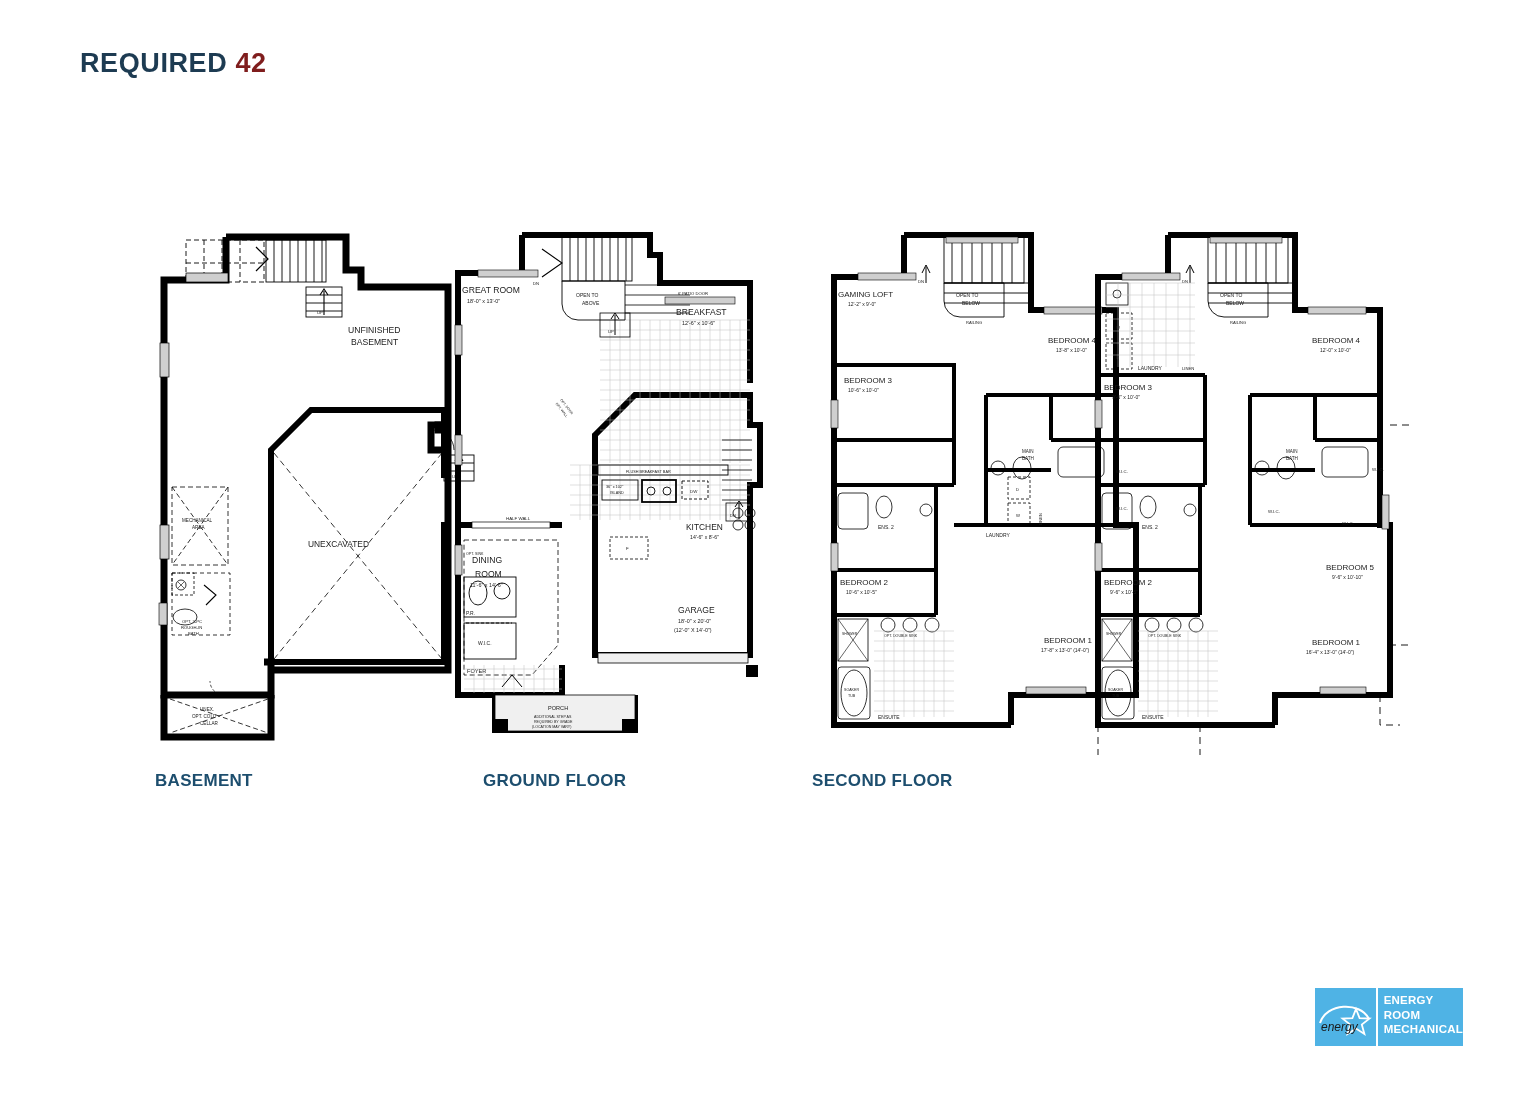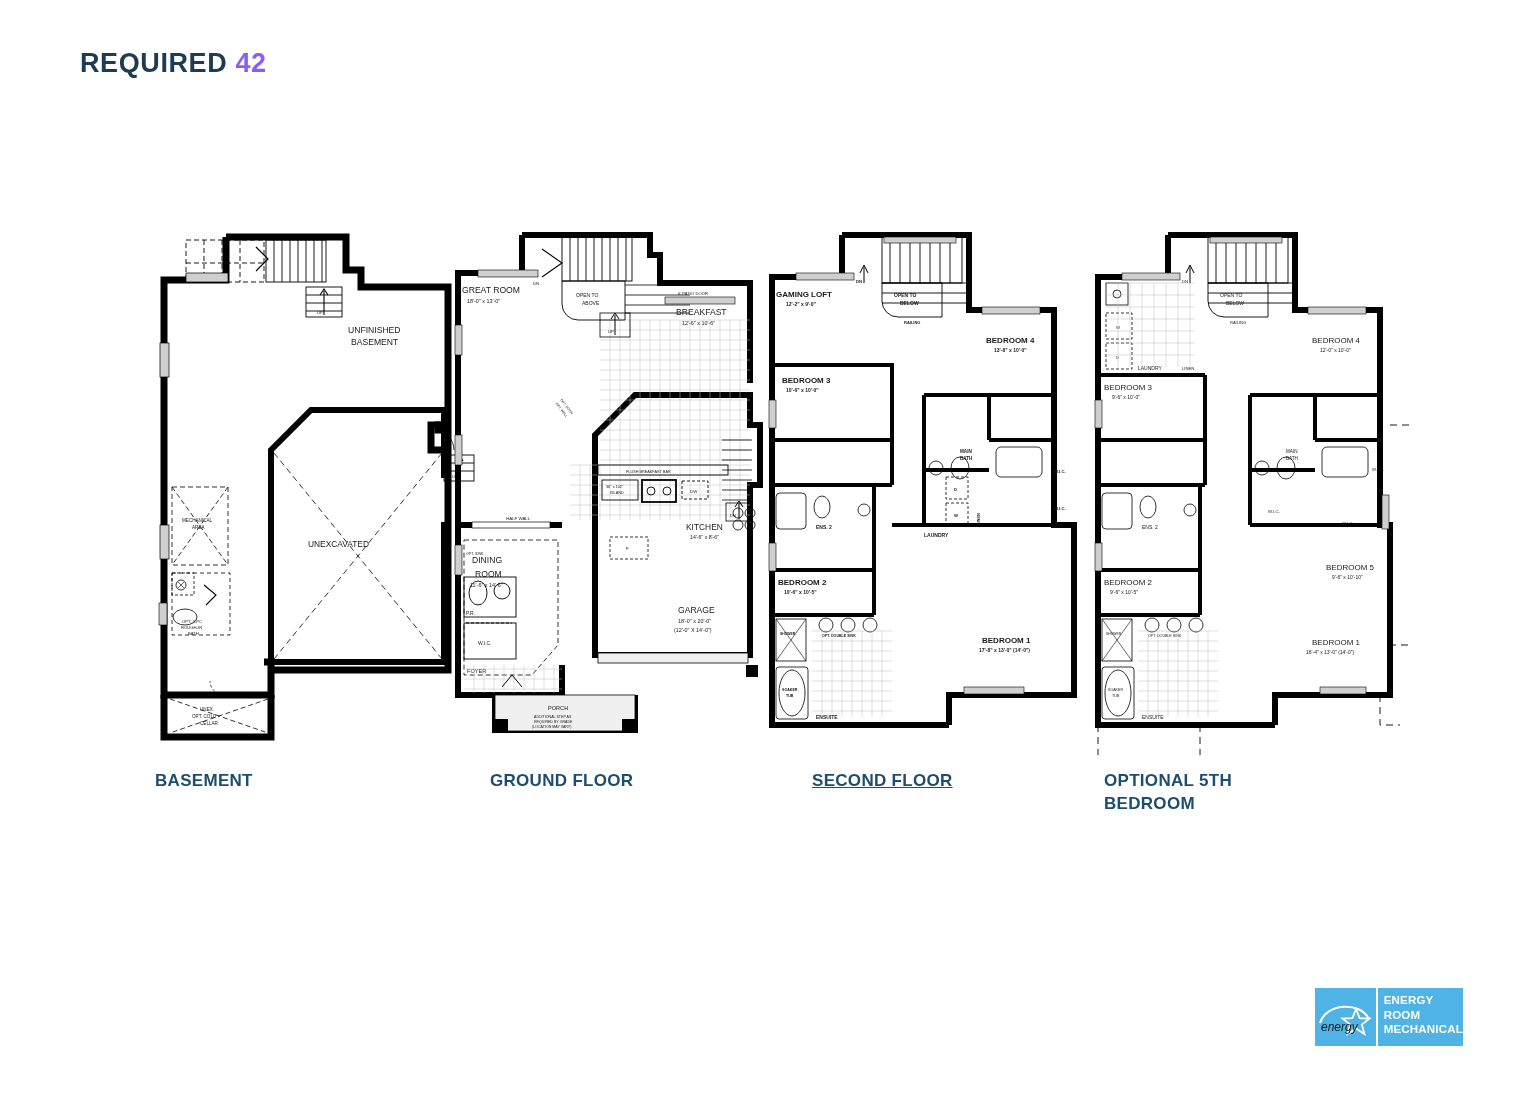--- a/index.html
+++ b/index.html
@@ -22,49 +22,49 @@
   
   #title-block {
     position: absolute;
     left: 80px;
     top: 48px;
     font-size: 27px;
     font-weight: bold;
     letter-spacing: 0.6px;
   }
   #title-block .t-name { color: #1d3b52; }
-  #title-block .t-num  { color: #8b5cf6; }
+  #title-block .t-num  { color: #7f1d1d; }
 
   
   .plan-col {
     position: absolute;
     top: 225px;
     width: 320px;
     height: 530px;
   }
   #col-basement { left: 156px; }
   #col-ground   { left: 450px; }
-  #col-second   { left: 764px; font-weight: bold; }
+  #col-second   { left: 826px; }
   #col-optional { left: 1090px; }
 
   .plan-svg { display: block; width: 320px; height: 530px; }
 
   .plan-caption {
     position: absolute;
     top: 770px;
     color: #1d4e6e;
     font-size: 17px;
     font-weight: bold;
     letter-spacing: 0.3px;
     line-height: 1.35;
     width: 230px;
   }
   #cap-basement { left: 155px; }
-  #cap-ground   { left: 483px; margin-left: 7px; }
-  #cap-second   { left: 812px; text-decoration: underline; }
+  #cap-ground   { left: 483px; }
+  #cap-second   { left: 812px; }
   #cap-optional { left: 1104px; }
 
   
   #energy-badge {
     position: absolute;
     left: 1315px;
     top: 988px;
     width: 148px;
     height: 58px;
     background: #4fb3e5;
@@ -573,24 +573,20 @@
         <rect x="5" y="175" width="7" height="28"></rect>
         <rect x="5" y="318" width="7" height="28"></rect>
         <rect x="32" y="48" width="58" height="7"></rect>
         <rect x="218" y="82" width="58" height="7"></rect>
         <rect x="120" y="12" width="72" height="6"></rect>
         <rect x="292" y="270" width="7" height="34"></rect>
         <rect x="230" y="462" width="46" height="7"></rect>
       </g>
     </svg>
   </div>
-  <div class="plan-caption" id="cap-optional">
-    <div>OPTIONAL 5TH</div>
-    <div>BEDROOM</div>
-  </div>
 
   <div id="energy-badge">
     <div class="es-mark">
       <svg width="58" height="40" viewBox="0 0 58 40">
         <path d="M4 26 C10 6, 44 4, 53 22" stroke="#ffffff" stroke-width="2" fill="none"></path>
         <path d="M40 12 L43.6 21.2 L53.4 21.6 L45.8 27.6 L48.4 37 L40 31.6 L31.6 37 L34.2 27.6 L26.6 21.6 L36.4 21.2 Z" stroke="#ffffff" stroke-width="1.8" fill="none"></path>
         <text x="5" y="34" font-size="12" font-style="italic" fill="#ffffff" font-family="Liberation Serif, serif">energy</text>
       </svg>
     </div>
     <div class="es-text">

